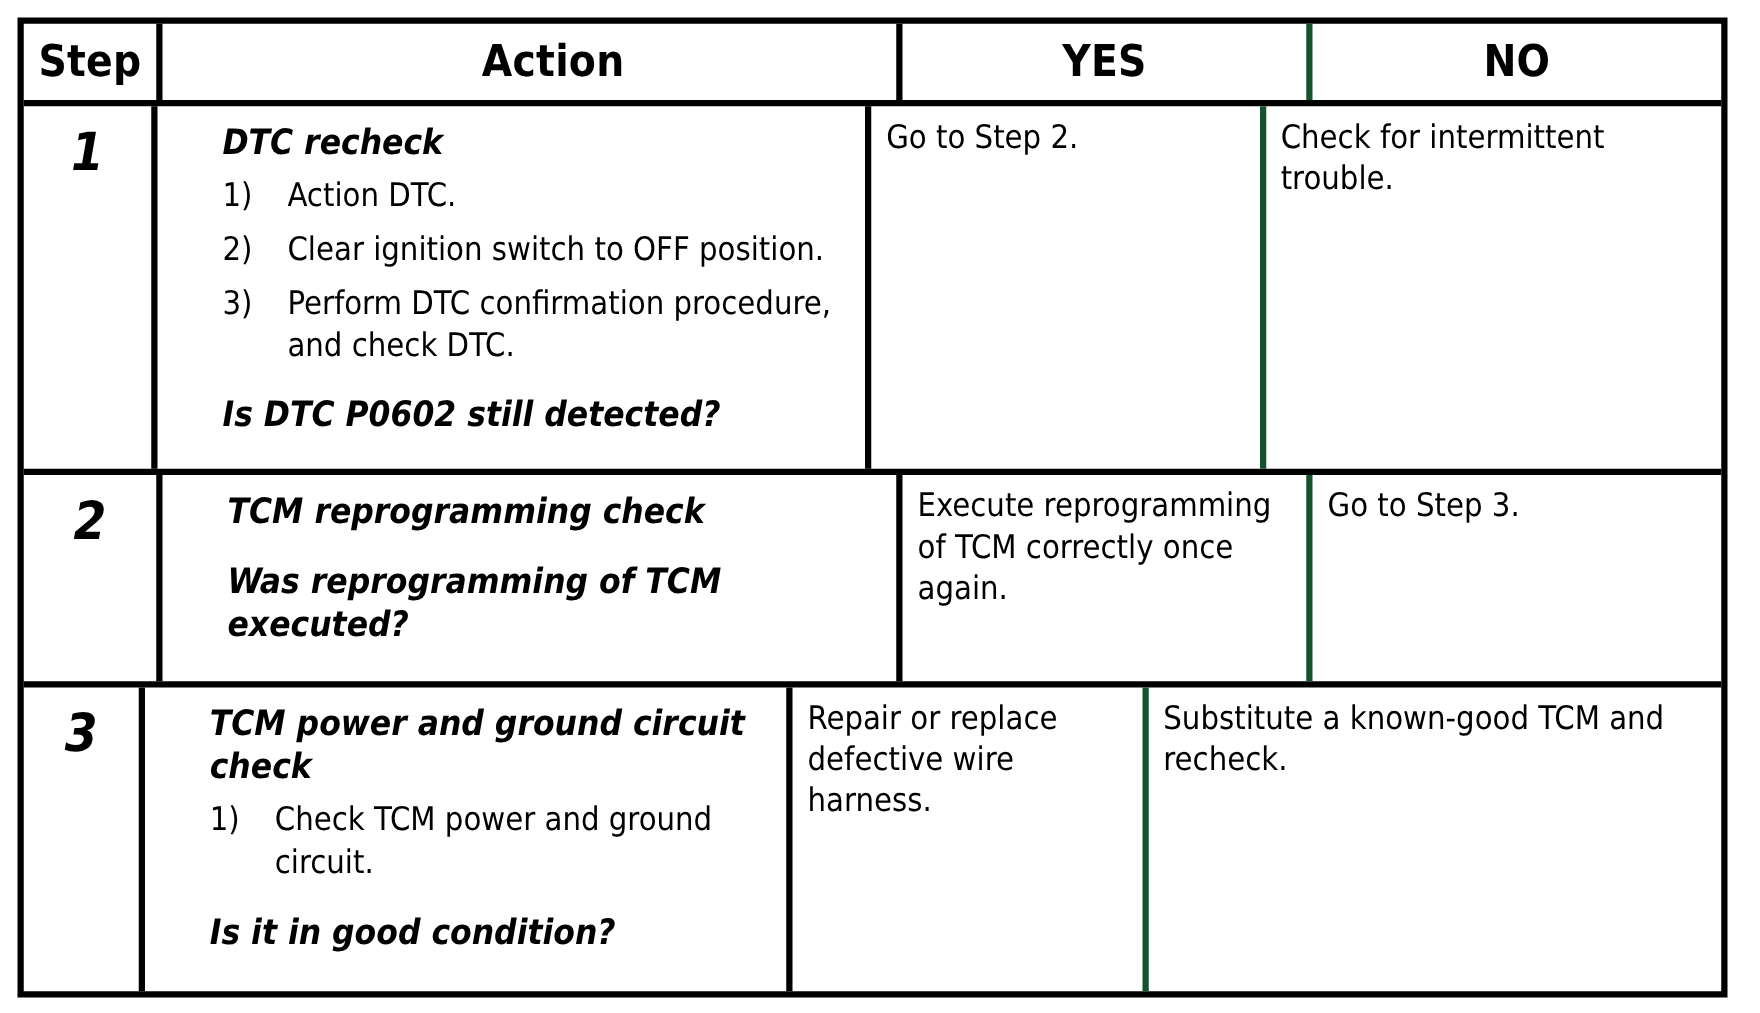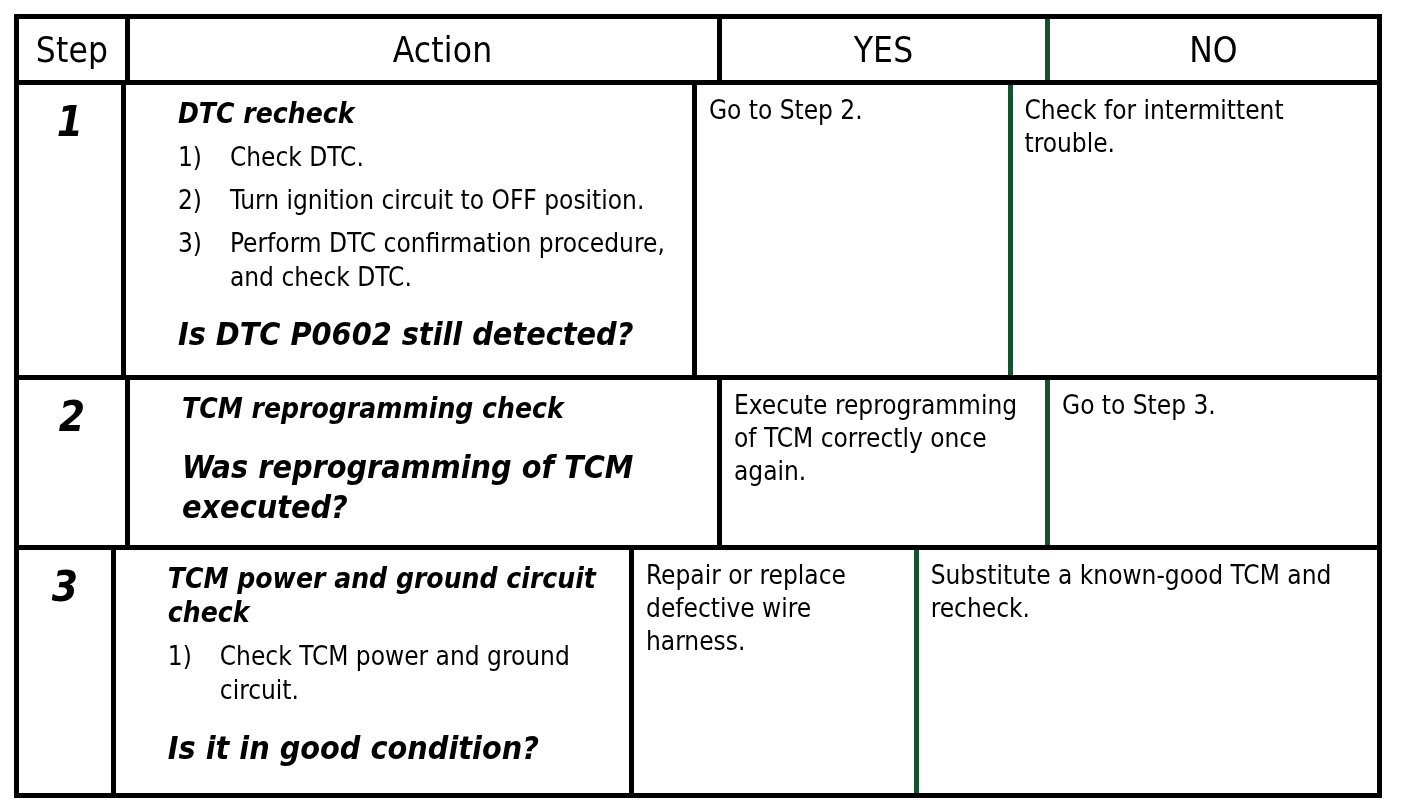--- a/index.html
+++ b/index.html
@@ -44,21 +44,21 @@
   .col-step   { width: 111px; border-right: 5px solid #000; }
   .col-action { width: 592px; border-right: 5px solid #000; padding-left: 38px; }
   .col-yes    { width: 328px; border-right: 5px solid #14532d; }
   .col-no     { flex: 1 1 auto; }
 
   
   .hdr {
     display: flex;
     align-items: center;
     justify-content: center;
-    font-weight: normal;
+    font-weight: bold;
     font-size: 35px;
     letter-spacing: 0.2px;
     height: 100%;
   }
 
   
   .stepnum {
     display: flex;
     align-items: flex-start;
     justify-content: center;
@@ -95,21 +95,21 @@
   }
   .steps-list li .marker {
     position: absolute;
     left: 0;
     top: 0;
     font-size: 26px;
   }
   .action-question {
     font-weight: bold;
     font-style: italic;
-    font-size: 32px;
+    font-size: 28px;
     line-height: 1.25;
     margin-top: 20px;
   }
   .gap-small { margin-top: 21px; }
 
   
   .answer {
     padding: 9px 10px 8px 12px;
     font-size: 26px;
     line-height: 1.27;
@@ -139,25 +139,25 @@
   <div class="trow row-1">
     <div class="cell col-step">
       <div class="stepnum">1</div>
     </div>
     <div class="cell col-action">
       <div class="action-body">
         <div class="action-title">DTC recheck</div>
         <ul class="steps-list">
           <li>
             <span class="marker">1)</span>
-            <span>Check DTC.</span>
+            <span>Action DTC.</span>
           </li>
           <li>
             <span class="marker">2)</span>
-            <span>Turn ignition circuit to OFF position.</span>
+            <span>Clear ignition switch to OFF position.</span>
           </li>
           <li>
             <span class="marker">3)</span>
             <span>Perform DTC confirmation procedure, and check DTC.</span>
           </li>
         </ul>
         <div class="action-question">Is DTC P0602 still detected?</div>
       </div>
     </div>
     <div class="cell col-yes">

